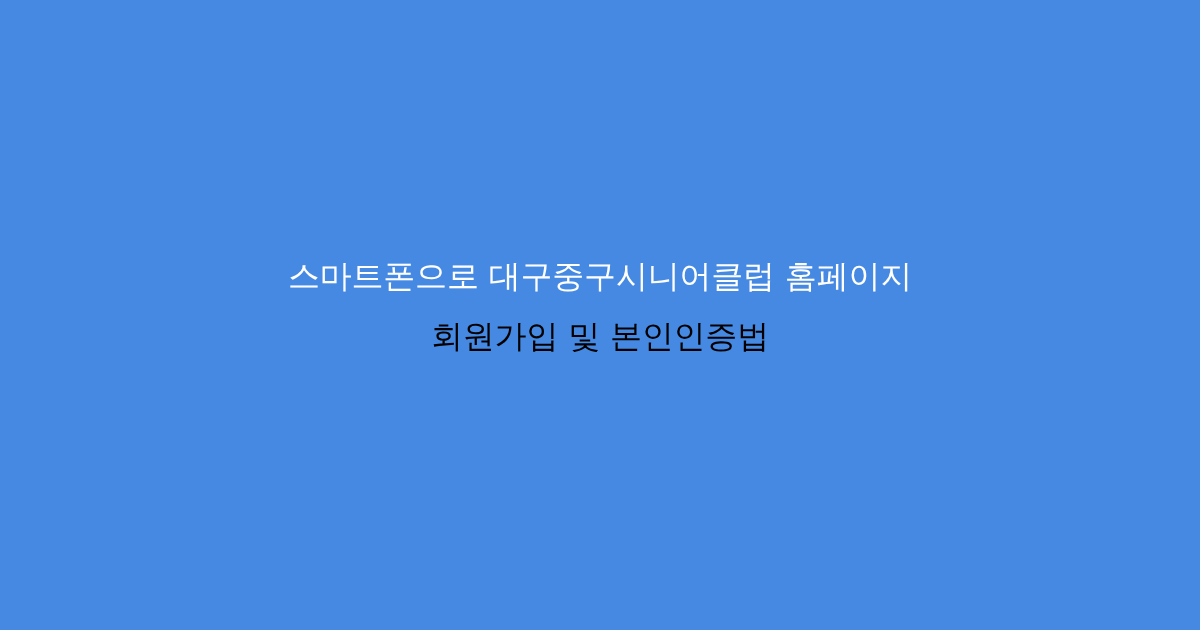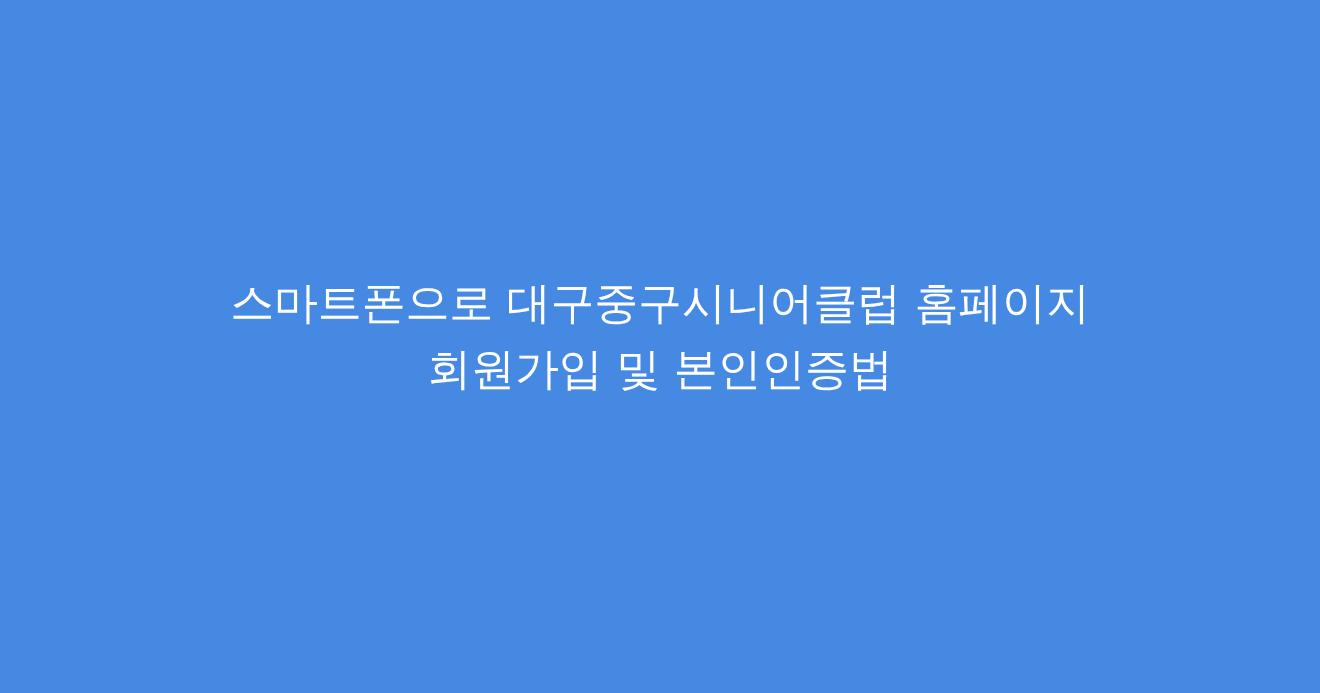--- a/index.html
+++ b/index.html
@@ -33,33 +33,33 @@
     
     transform: translateY(-9px);
     text-align: center;
   }
 
   .title-line {
     display: block;
     color: #ffffff;
     font-family: "DejaVu Sans", "Liberation Sans", sans-serif;
     font-weight: 400;
-    font-size: 40px;
+    font-size: 32px;
     line-height: 60px;
     letter-spacing: -0.2px;
     white-space: nowrap;
     word-break: keep-all;
   }
 </style>
 </head>
 <body>
 
 <div class="card" style="background-color: rgb(69, 137, 227);">
 
   <div class="title-block">
 
     <span class="title-line" style="color: rgb(255, 255, 255);">스마트폰으로 대구중구시니어클럽 홈페이지</span>
 
-    <span class="title-line" style="color: #ffffff;">회원가입 및 본인인증법</span>
+    <span class="title-line" style="color: #000000;">회원가입 및 본인인증법</span>
 
   </div>
 
 </div>
 
 </body></html>

